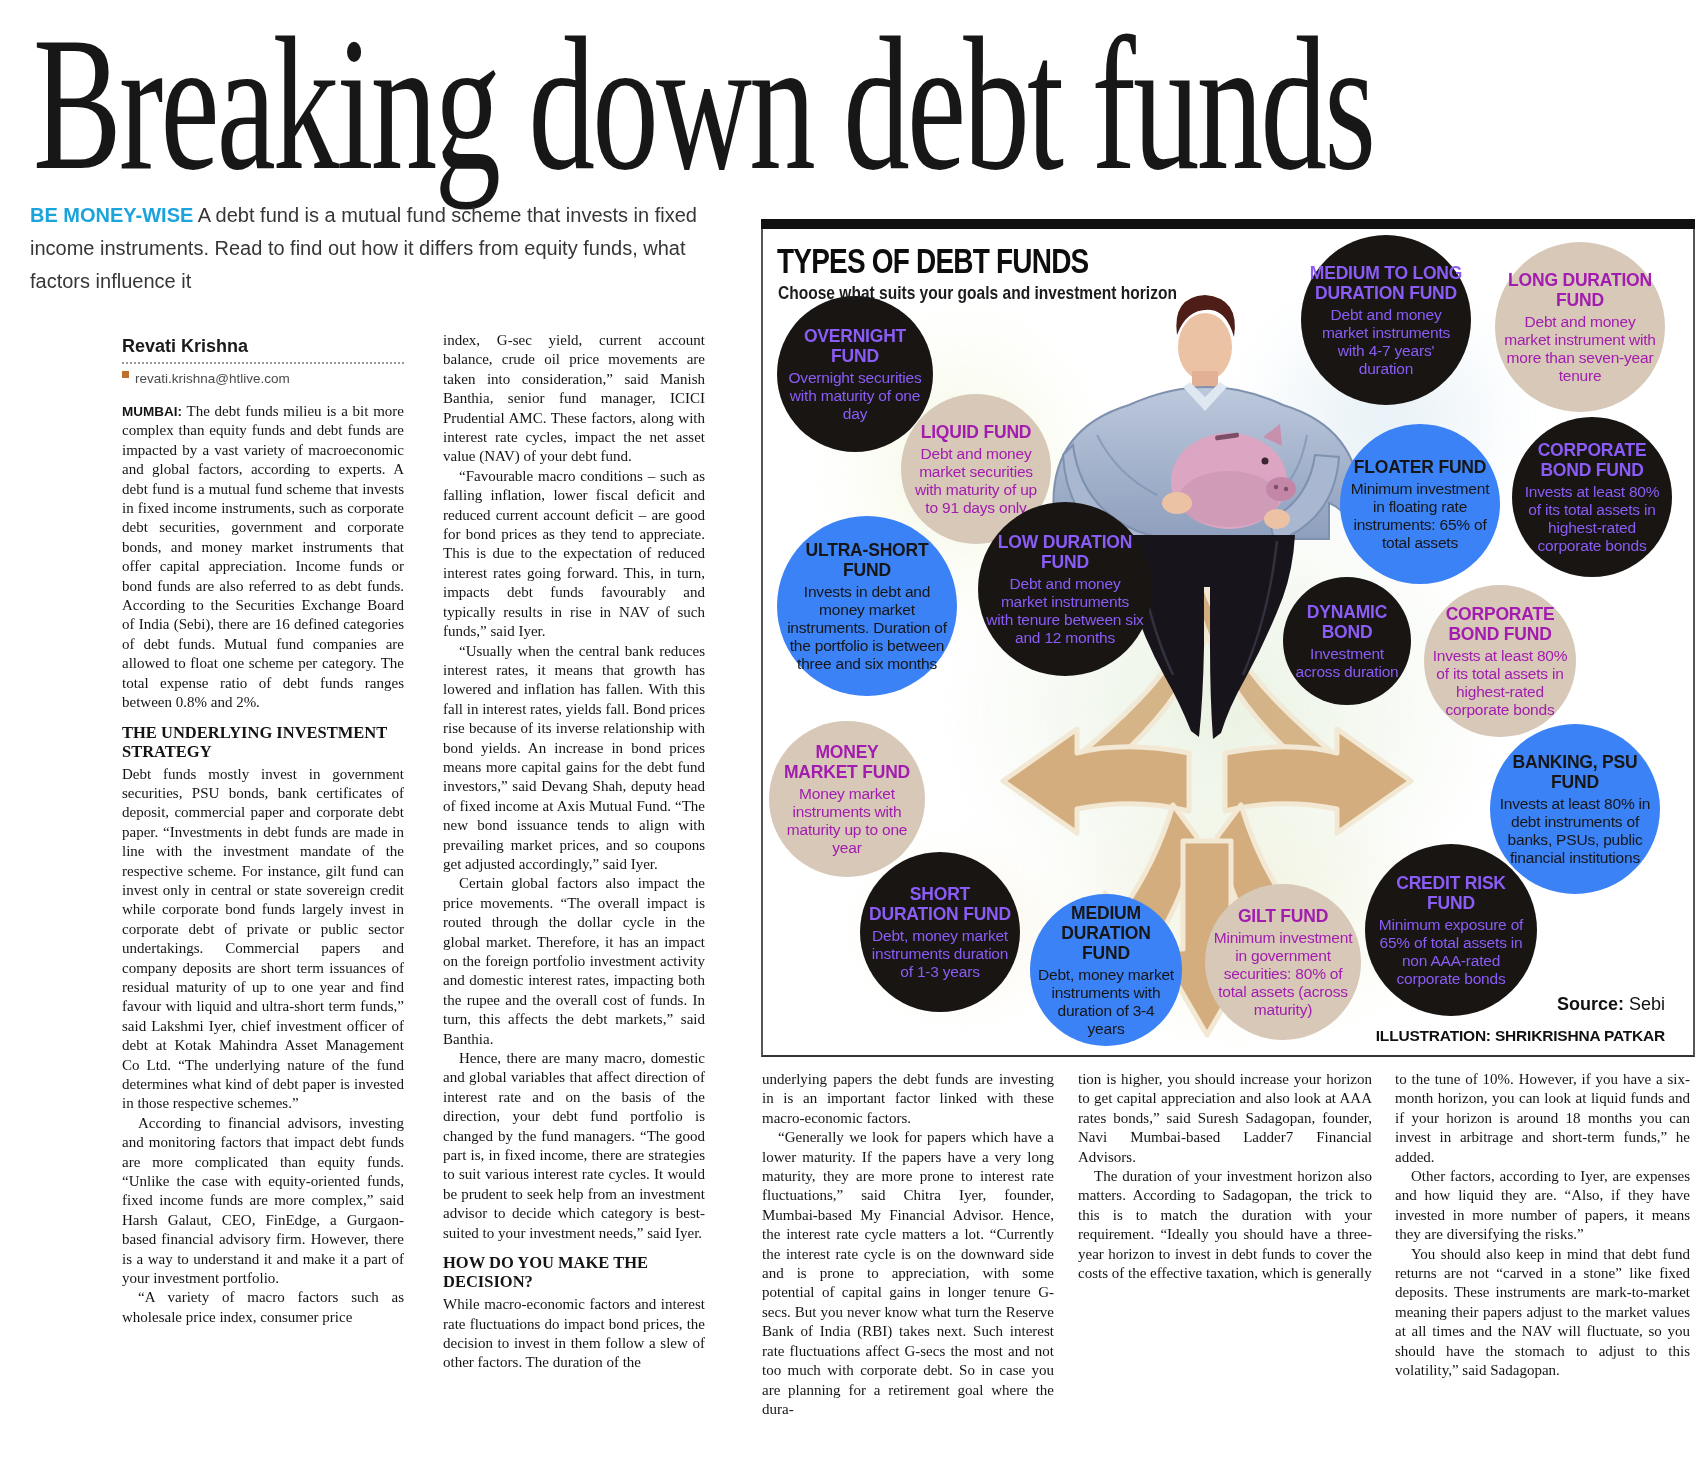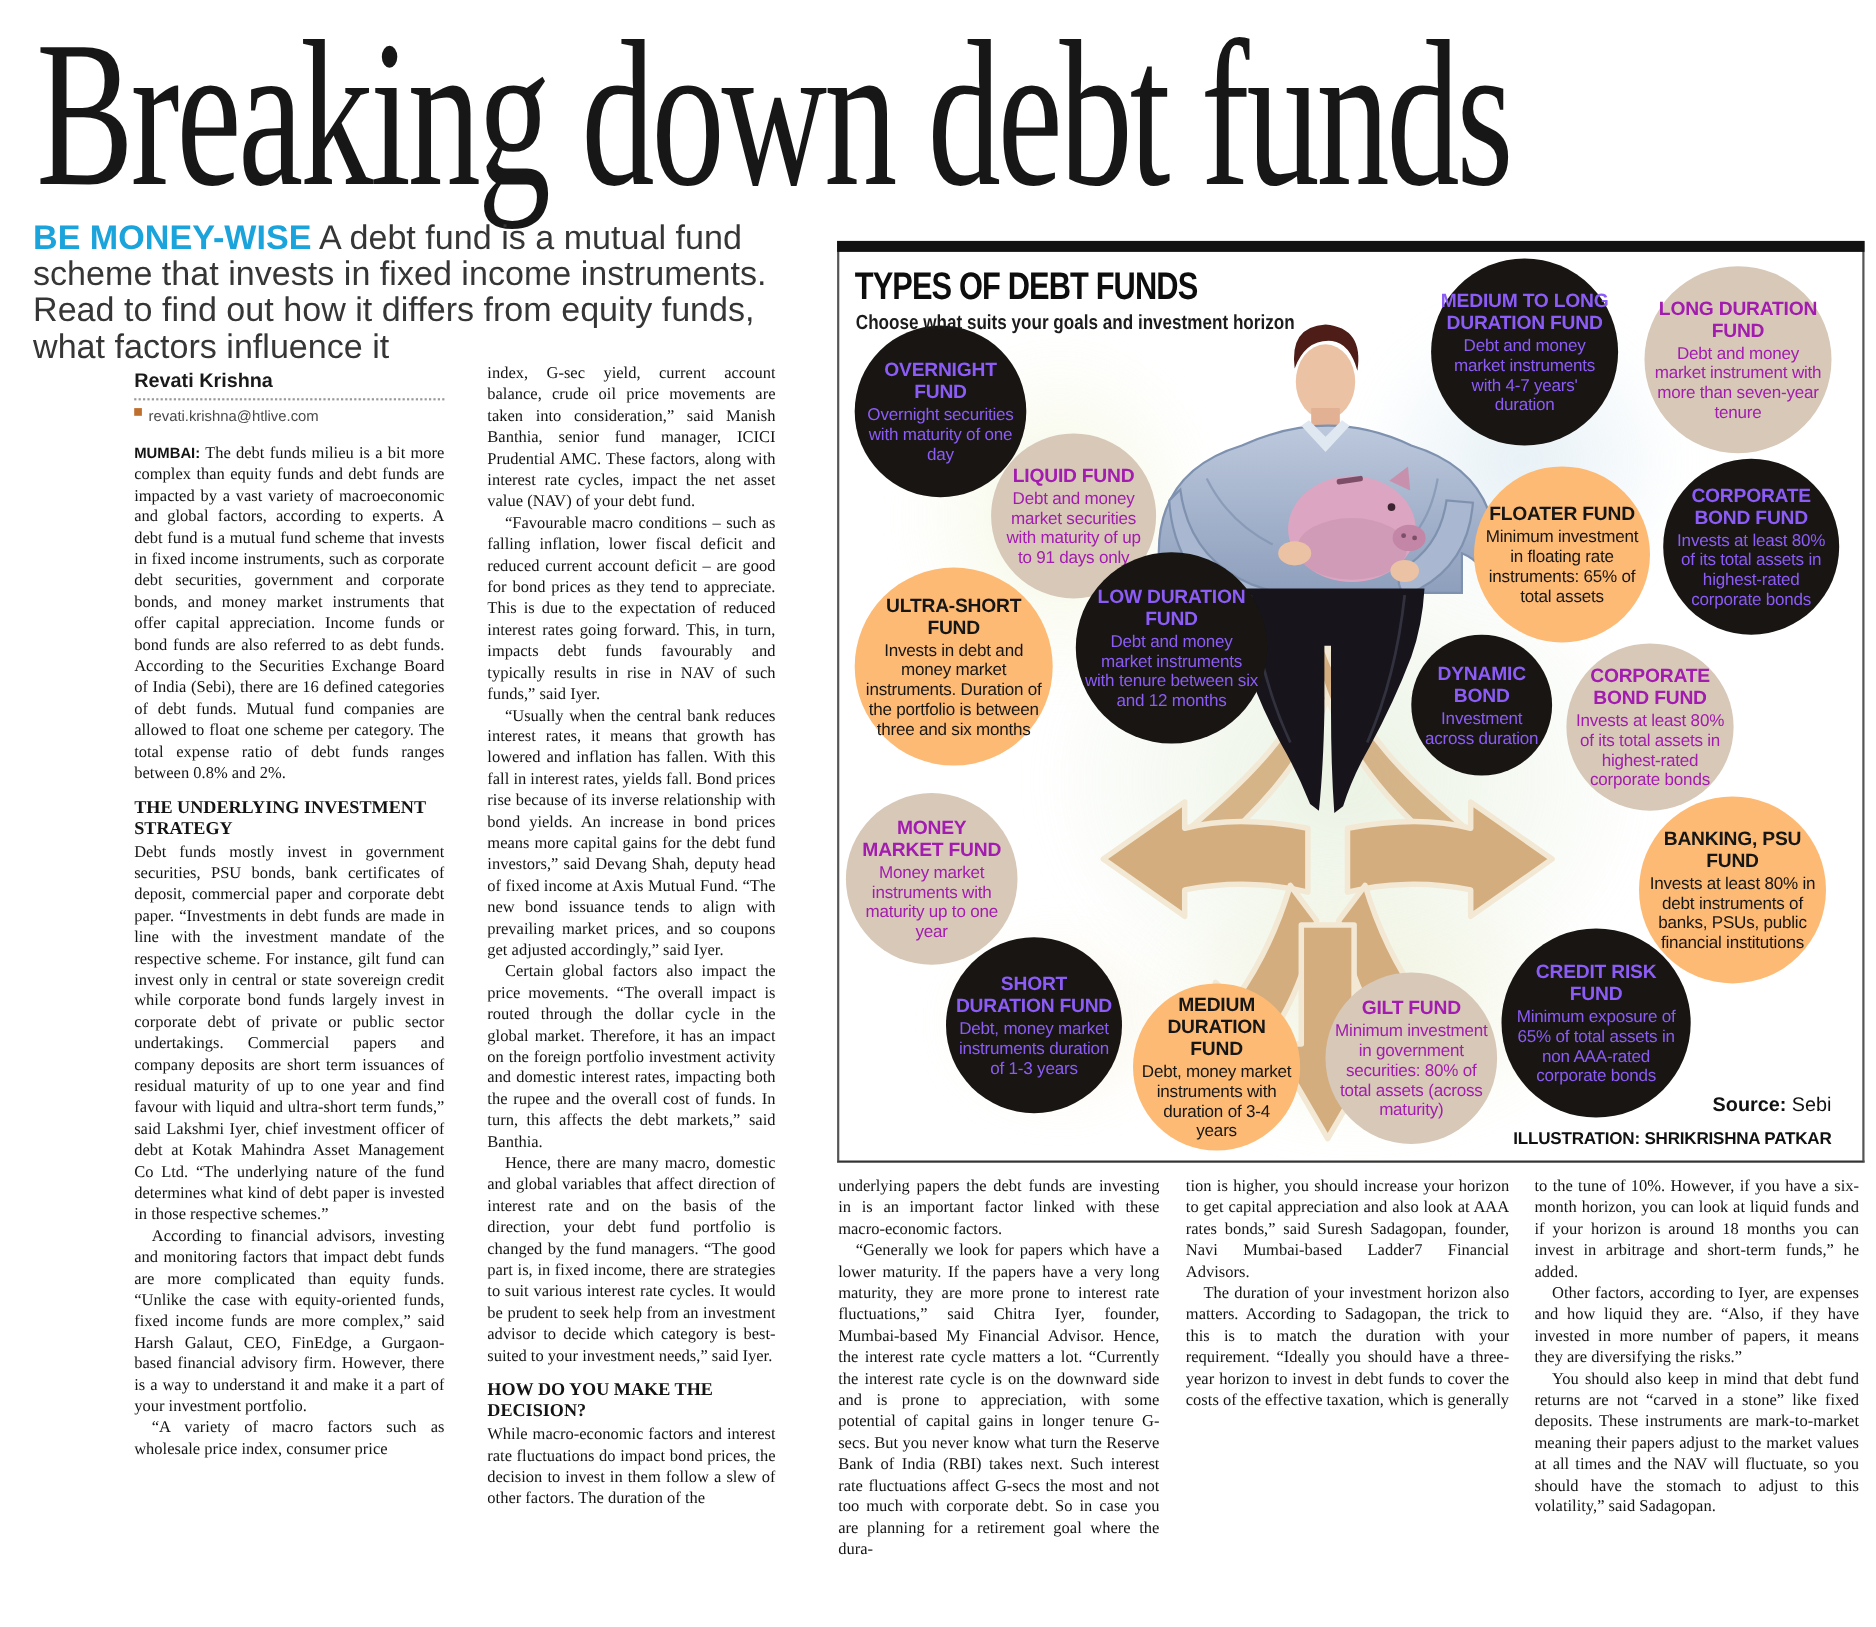--- a/index.html
+++ b/index.html
@@ -6,21 +6,21 @@
   #page{position:relative;width:1705px;height:1479px;background:#ffffff;overflow:hidden;
         font-family:"Liberation Serif",serif;color:#141414;}
 
   
   .headline{position:absolute;left:33px;top:6px;font-family:"Liberation Serif",serif;
     font-size:190px;line-height:196px;font-weight:normal;color:#171717;letter-spacing:-4px;
     transform:scaleX(.70);transform-origin:left top;white-space:nowrap;}
 
   
   .standfirst{position:absolute;left:30px;top:199px;width:672px;
-    font-family:"Liberation Sans",sans-serif;font-size:31px;line-height:33px;color:#363636;
+    font-family:"Liberation Sans",sans-serif;font-size:20px;line-height:33px;color:#363636;
     text-align:left;}
   .kicker{font-weight:bold;color:#1ba4dc;}
 
   
   .byline{position:absolute;left:122px;top:336px;width:282px;font-family:"Liberation Sans",sans-serif;}
   .author{font-size:18px;font-weight:bold;color:#1a1a1a;padding-bottom:5px;border-bottom:2px dotted #9a9a9a;}
   .email-row{margin-top:7px;font-size:13.5px;color:#4a4a4a;display:flex;gap:6px;}
   .sq{width:7px;height:7px;background:#bf6f2d;display:inline-block;flex:0 0 auto;}
 
   
@@ -49,21 +49,21 @@
     font-weight:bold;font-size:18.5px;color:#1c1c1c;transform:scaleX(.84);transform-origin:left top;
     white-space:nowrap;z-index:3;}
 
   .fund{position:absolute;border-radius:50%;display:flex;flex-direction:column;justify-content:center;
     align-items:center;text-align:center;box-sizing:border-box;padding:10px 8px;z-index:2;
     font-family:"Liberation Sans",sans-serif;}
   .fund .fname{font-weight:bold;font-size:17.5px;line-height:20px;letter-spacing:-.2px;}
   .fund .fdesc{font-size:15.5px;line-height:18px;margin-top:3px;letter-spacing:-.2px;}
   .fund.dark{background:#181512;color:#8b5cf6;}
   .fund.beige{background:#d7c8b8;color:#a21caf;}
-  .fund.gray{background:#fdba74;color:#161616;}
+  .fund.gray{background:#3b82f6;color:#161616;}
 
   #illo{position:absolute;left:214px;top:66px;width:460px;height:770px;z-index:1;}
 
   .srcline{position:absolute;right:28px;top:775px;z-index:3;font-family:"Liberation Sans",sans-serif;
     font-size:18px;color:#111;}
   .srcline .b{font-weight:bold;}
   .credit{position:absolute;right:28px;top:808px;z-index:3;font-family:"Liberation Sans",sans-serif;
     font-weight:bold;font-size:15.5px;color:#111;letter-spacing:-.2px;}
 </style>
 </head>

